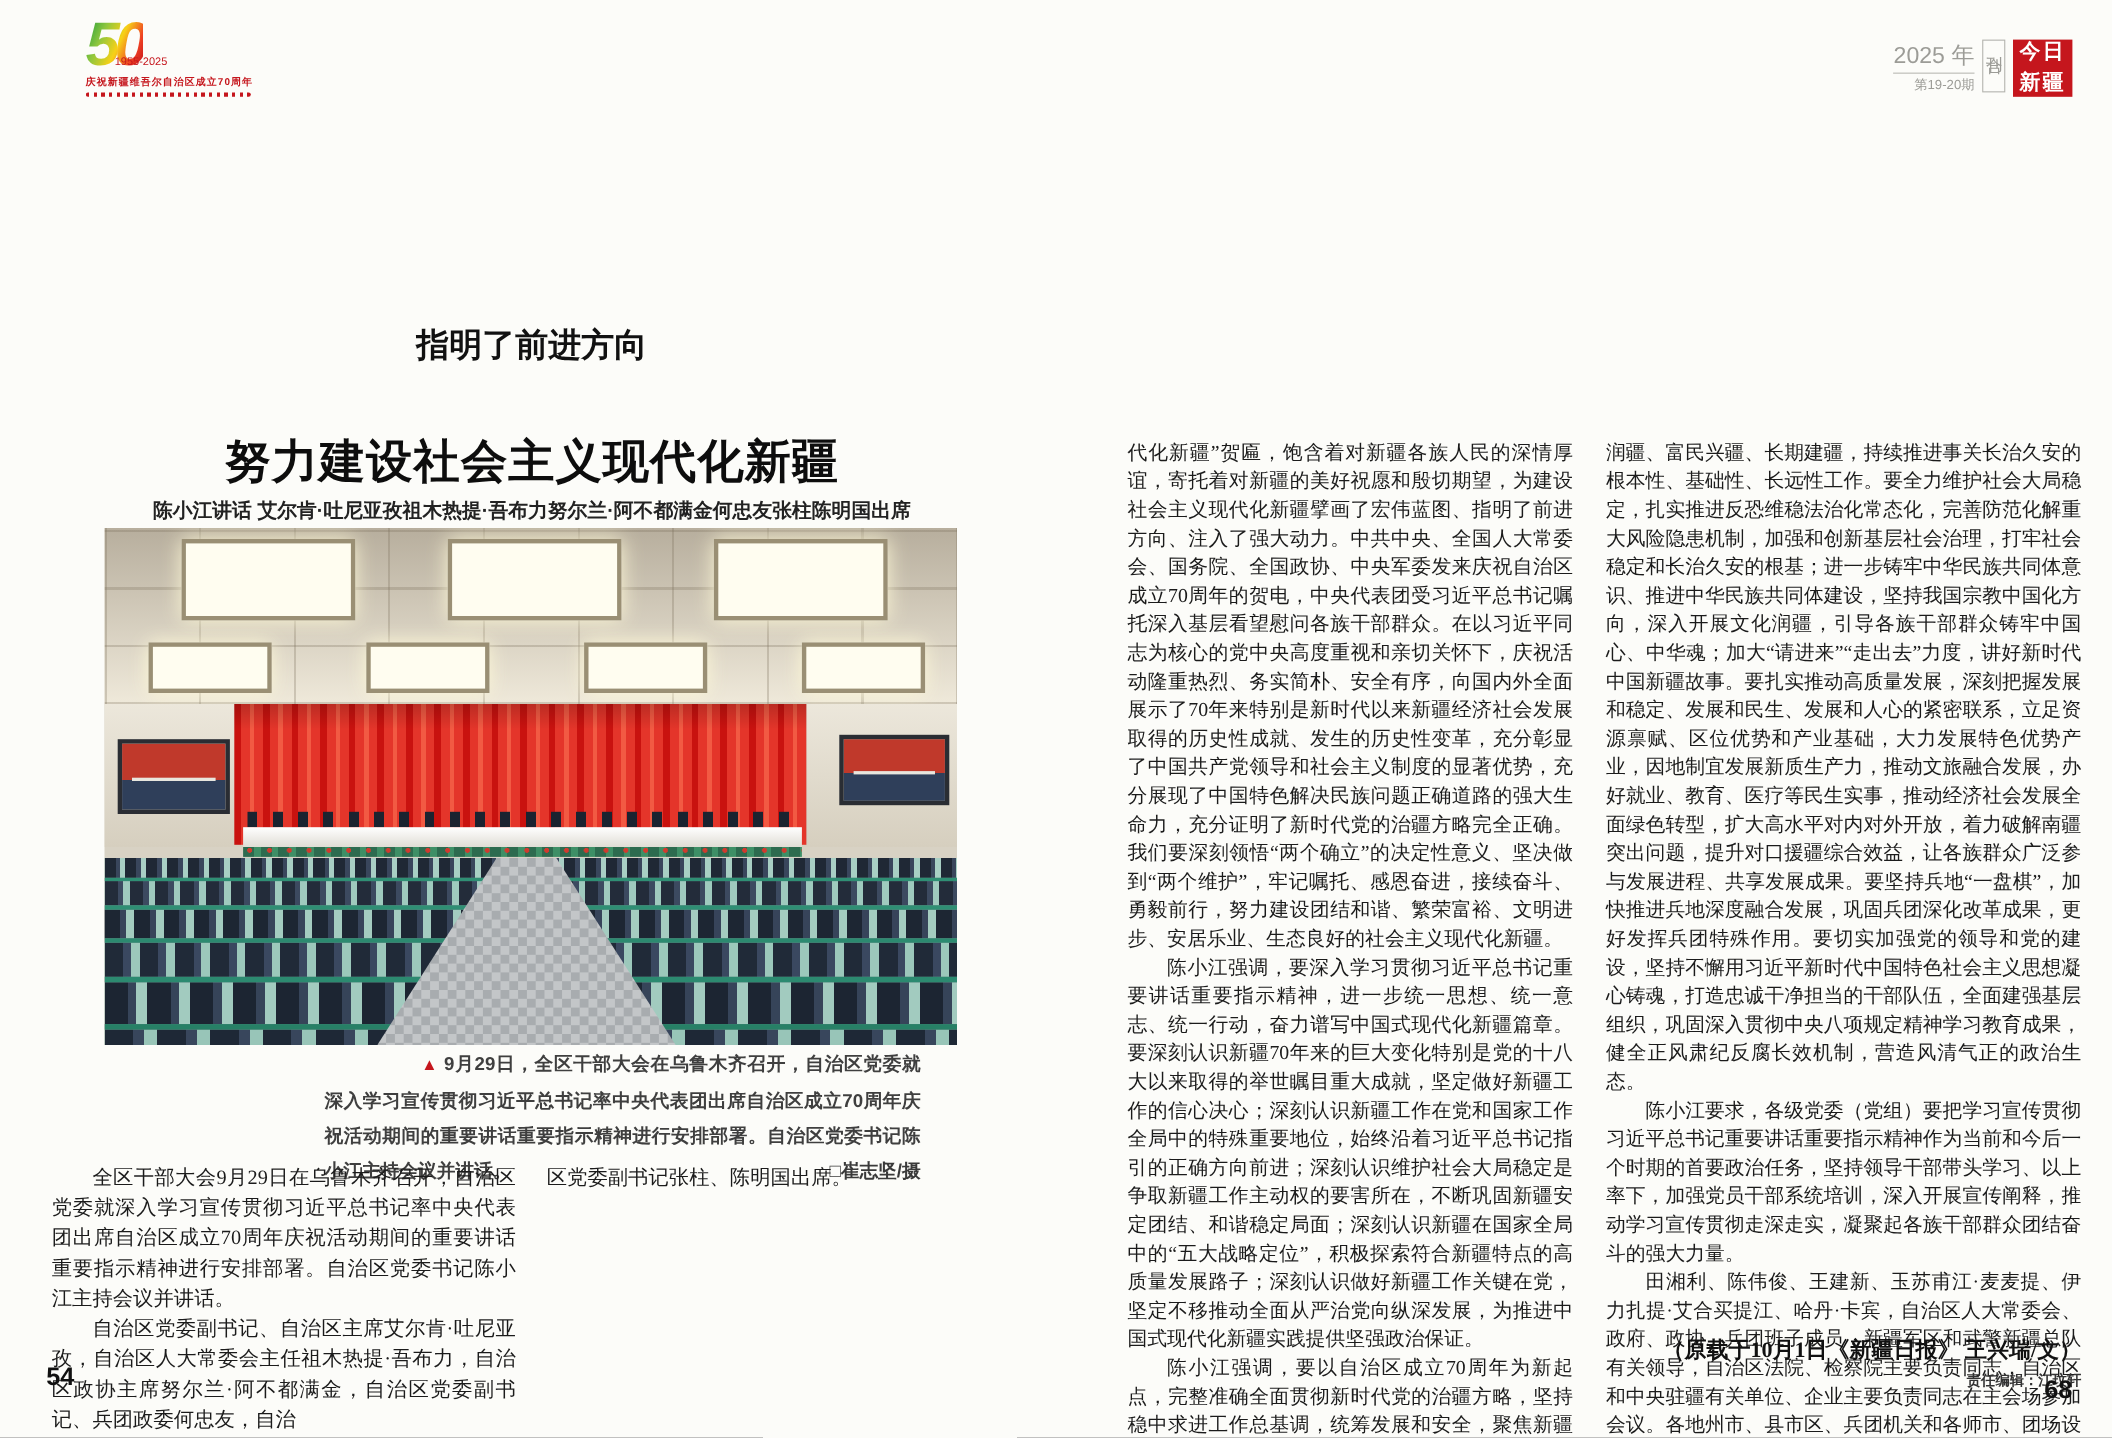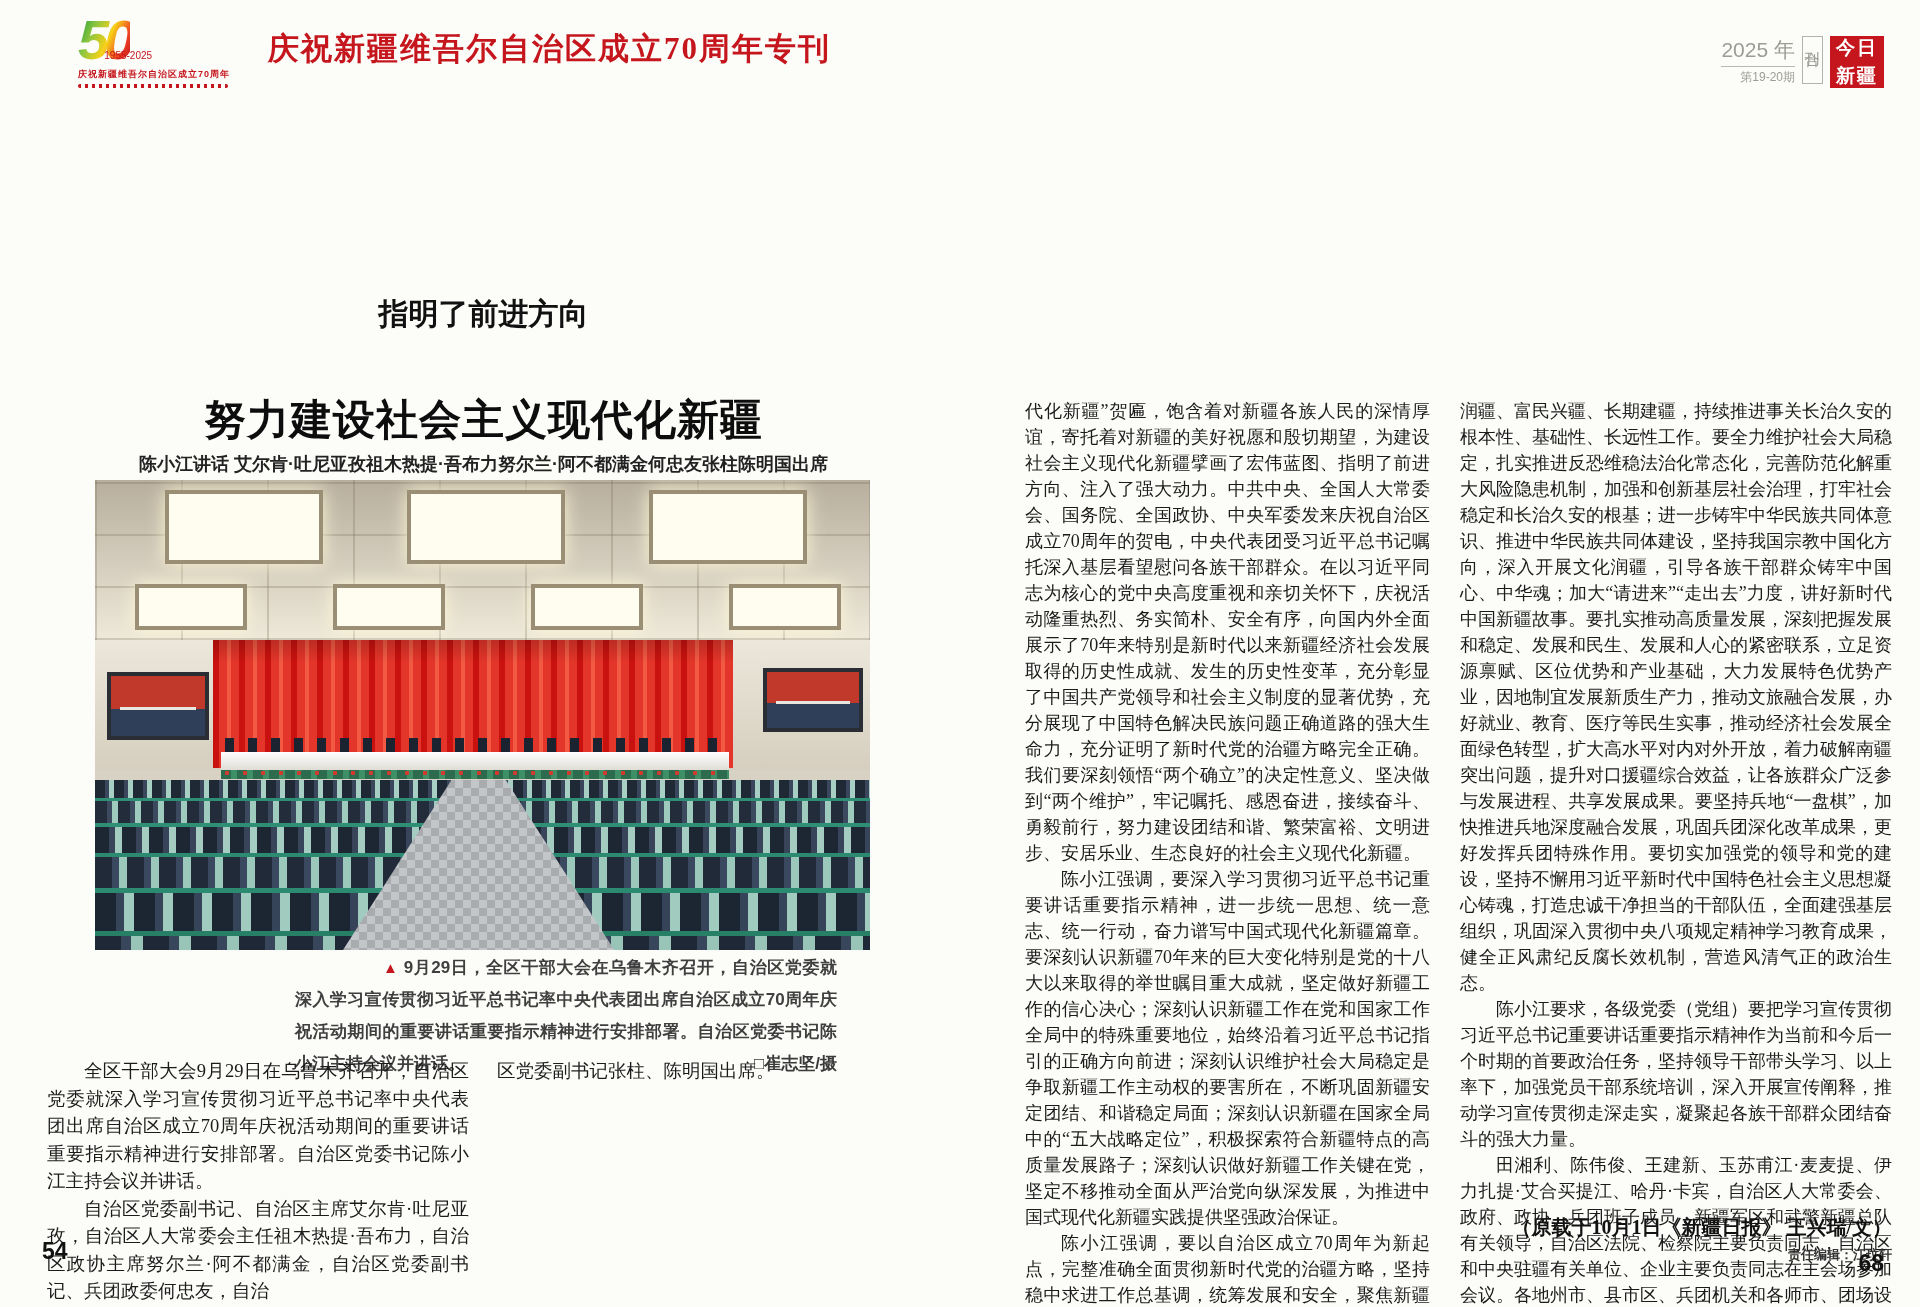--- a/index.html
+++ b/index.html
@@ -96,21 +96,20 @@
 </head>
 <body>
 
 <div class="sheet">
 
   <div class="abs logo70">
     <span class="logo-num">50</span><span class="logo-years">1955-2025</span>
     <div class="logo-cap">庆祝新疆维吾尔自治区成立70周年</div>
     <div class="uyline"></div>
   </div>
-  <div class="abs banner-title">庆祝新疆维吾尔自治区成立70周年专刊</div>
   <div class="abs issue">
     <div class="issue-dates">
       <div class="issue-year">2025 年</div>
       <div class="issue-period">第19-20期</div>
     </div>
     <div class="combined">合刊</div>
     <div class="brand">
       <span>今日</span>
       <span>新疆</span>
     </div>

